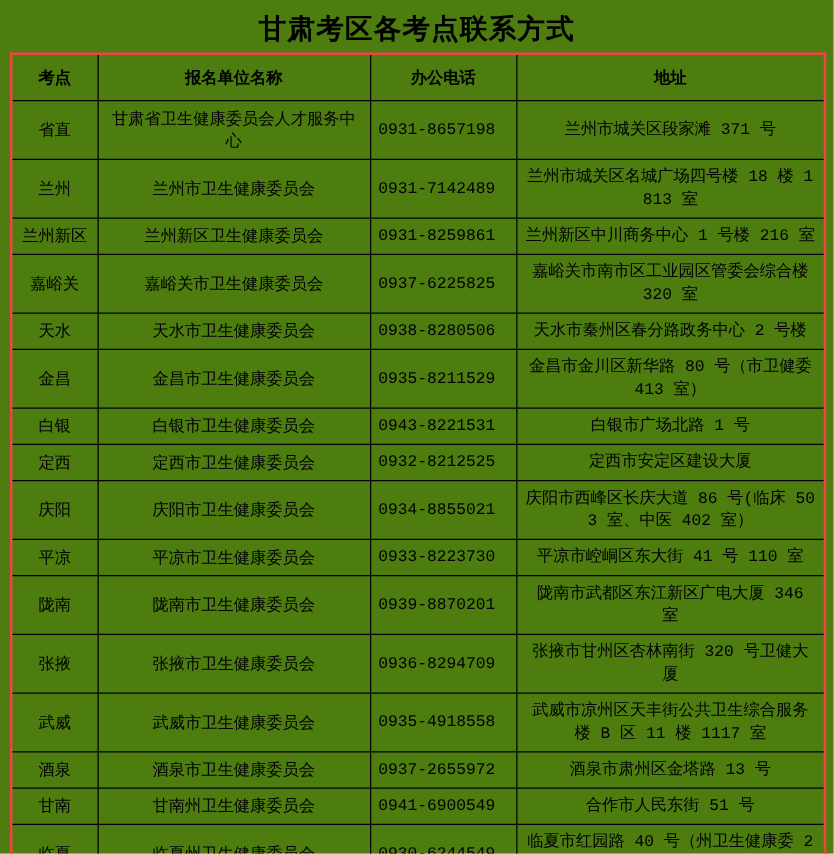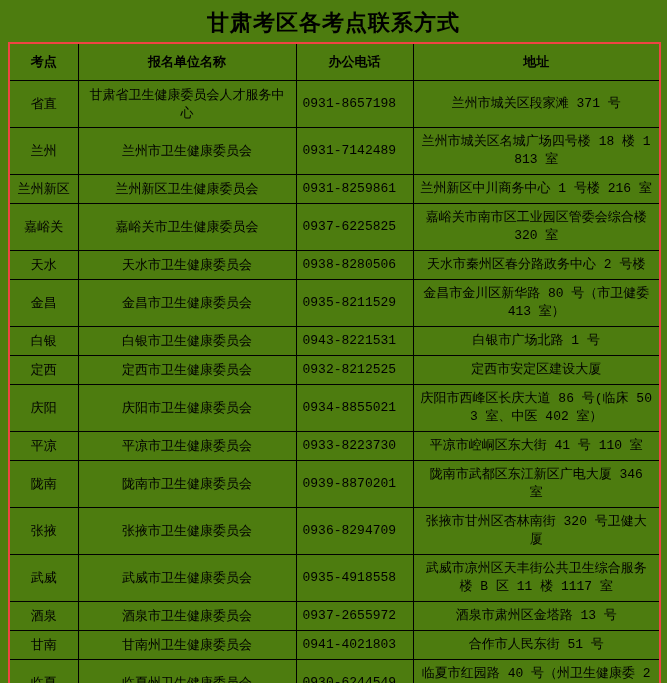--- a/index.html
+++ b/index.html
@@ -156,21 +156,21 @@
       </tr>
       <tr>
         <td class="cell-site">酒泉</td>
         <td class="cell-unit">酒泉市卫生健康委员会</td>
         <td class="cell-phone">0937-2655972</td>
         <td class="cell-address">酒泉市肃州区金塔路 13 号</td>
       </tr>
       <tr>
         <td class="cell-site">甘南</td>
         <td class="cell-unit">甘南州卫生健康委员会</td>
-        <td class="cell-phone">0941-4021803</td>
+        <td class="cell-phone">0941-6900549</td>
         <td class="cell-address">合作市人民东街 51 号</td>
       </tr>
       <tr>
         <td class="cell-site">临夏</td>
         <td class="cell-unit">临夏州卫生健康委员会</td>
         <td class="cell-phone">0930-6244549</td>
         <td class="cell-address">临夏市红园路 40 号（州卫生健康委 205 室）</td>
       </tr>
     </tbody>
   </table>

